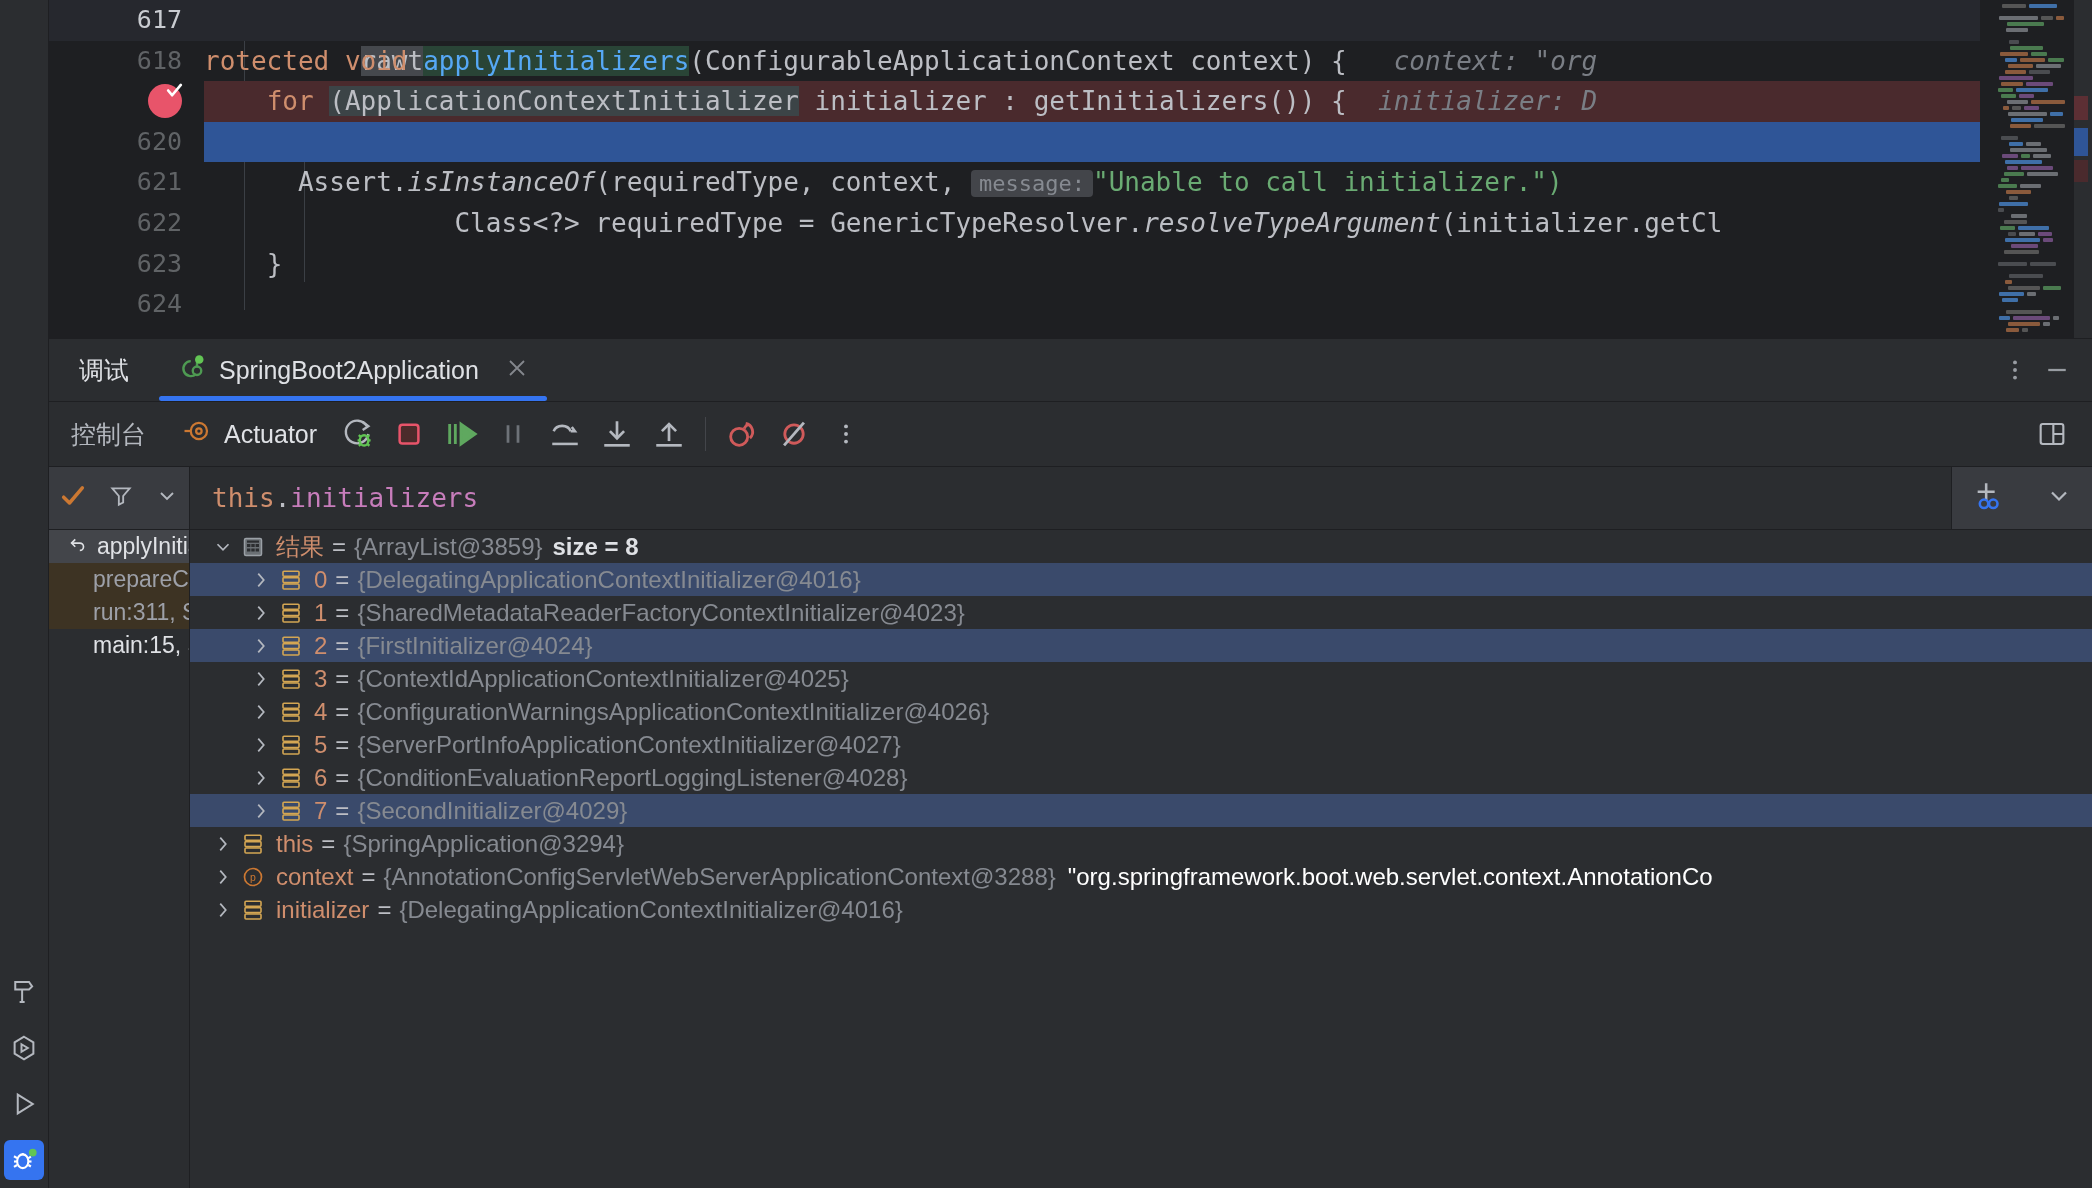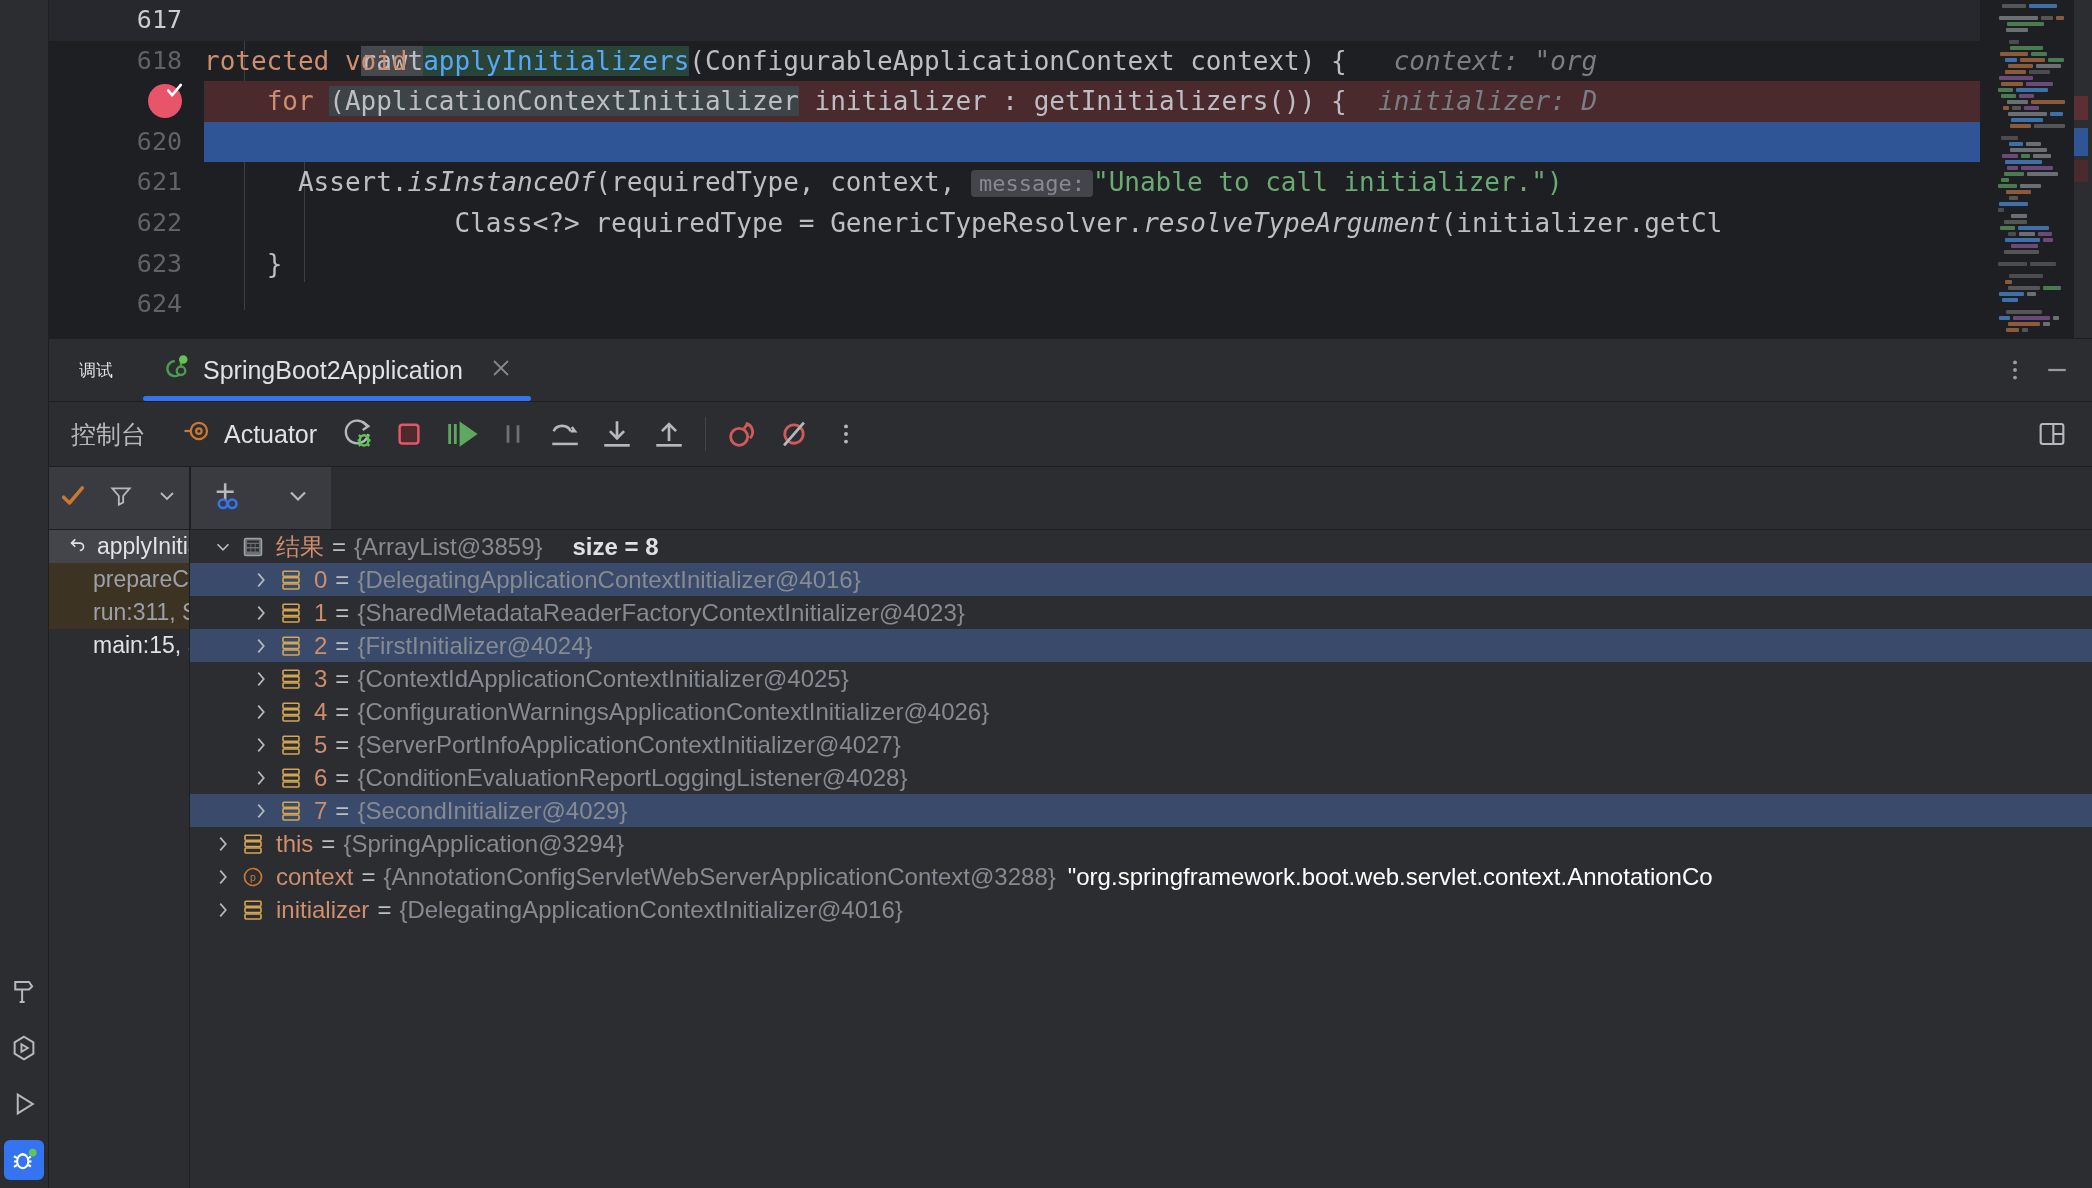--- a/index.html
+++ b/index.html
@@ -82,21 +82,21 @@
   }
   .mm-marker{position:absolute;left:0;width:14px;height:8px;}
 
   
   .debugwin{flex:1;display:flex;flex-direction:column;background:#2b2d30;min-height:0;border-top:1px solid #1e1f22;}
 
   .dw-header{
     height:62px;flex:0 0 62px;display:flex;align-items:center;
     padding:0 14px 0 0;position:relative;border-bottom:1px solid #1e1f22;
   }
-  .dw-title{font-size:17px;color:#dfe1e5;padding:0 30px 0 30px;}
+  .dw-title{font-size:25px;color:#dfe1e5;padding:0 30px 0 30px;}
   .dw-tab{
     display:flex;align-items:center;gap:12px;height:100%;
     padding:0 18px;position:relative;
   }
   .dw-tab .label{font-size:25px;color:#dfe1e5;}
   .dw-tab .underline{
     position:absolute;left:0;right:0;bottom:0;height:5px;background:#3574f0;border-radius:3px;
   }
   .dw-tab .closex{margin-left:14px;opacity:.65;}
   .dw-header .spacer{flex:1;}
@@ -151,21 +151,21 @@
   .vrow{
     height:33px;display:flex;align-items:center;white-space:nowrap;
     font-size:24px;padding-left:18px;
   }
   .vrow.hl{background:#3a4a6b;}
   .vrow .arrow{width:30px;flex:0 0 30px;display:flex;align-items:center;justify-content:center;color:#9da0a8;}
   .vrow .vicon{width:30px;flex:0 0 30px;display:flex;align-items:center;justify-content:center;margin-right:8px;}
   .vrow .vname{color:#cf8e6d;}
   .vrow .veq{color:#bcbec4;margin:0 8px;}
   .vrow .vval{color:#868a91;}
-  .vrow .vsize{color:#dfe1e5;margin-left:30px;font-weight:bold;}
+  .vrow .vsize{color:#dfe1e5;margin-left:10px;font-weight:bold;}
   .vrow .vstr{color:#ffffff;margin-left:12px;}
   .ind1{padding-left:18px;}
   .ind2{padding-left:56px;}
 </style>
 </head>
 <body>
 
 <div class="app">
 
   <div class="leftstrip">
@@ -482,20 +482,21 @@
             <svg width="26" height="26" viewBox="0 0 24 24" fill="none" stroke="#b4b8bf" stroke-width="1.7">
                 <path d="M4 5h16l-6 7v6l-4 2v-8z"></path>
               </svg>
           </span>
           <span>
             <svg width="24" height="24" viewBox="0 0 24 24" fill="none" stroke="#b4b8bf" stroke-width="1.9">
                 <path d="M6 9l6 6 6-6"></path>
               </svg>
           </span>
         </div>
+        <div class="wb-expr"><span class="w-this">this</span><span class="w-dot">.</span><span class="w-prop">initializers</span></div>
         <div class="wb-right">
           <span>
             <svg width="34" height="34" viewBox="0 0 24 24" fill="none" stroke="#b4b8bf" stroke-width="1.8">
               <path d="M4 9h12M10 3v12"></path>
               <g stroke="#3574f0">
                   <circle cx="8.5" cy="17.5" r="3"></circle>
                   <circle cx="15" cy="17.5" r="3"></circle>
                   <path d="M11.5 17.5h0.5"></path>
                 </g>
             </svg>

